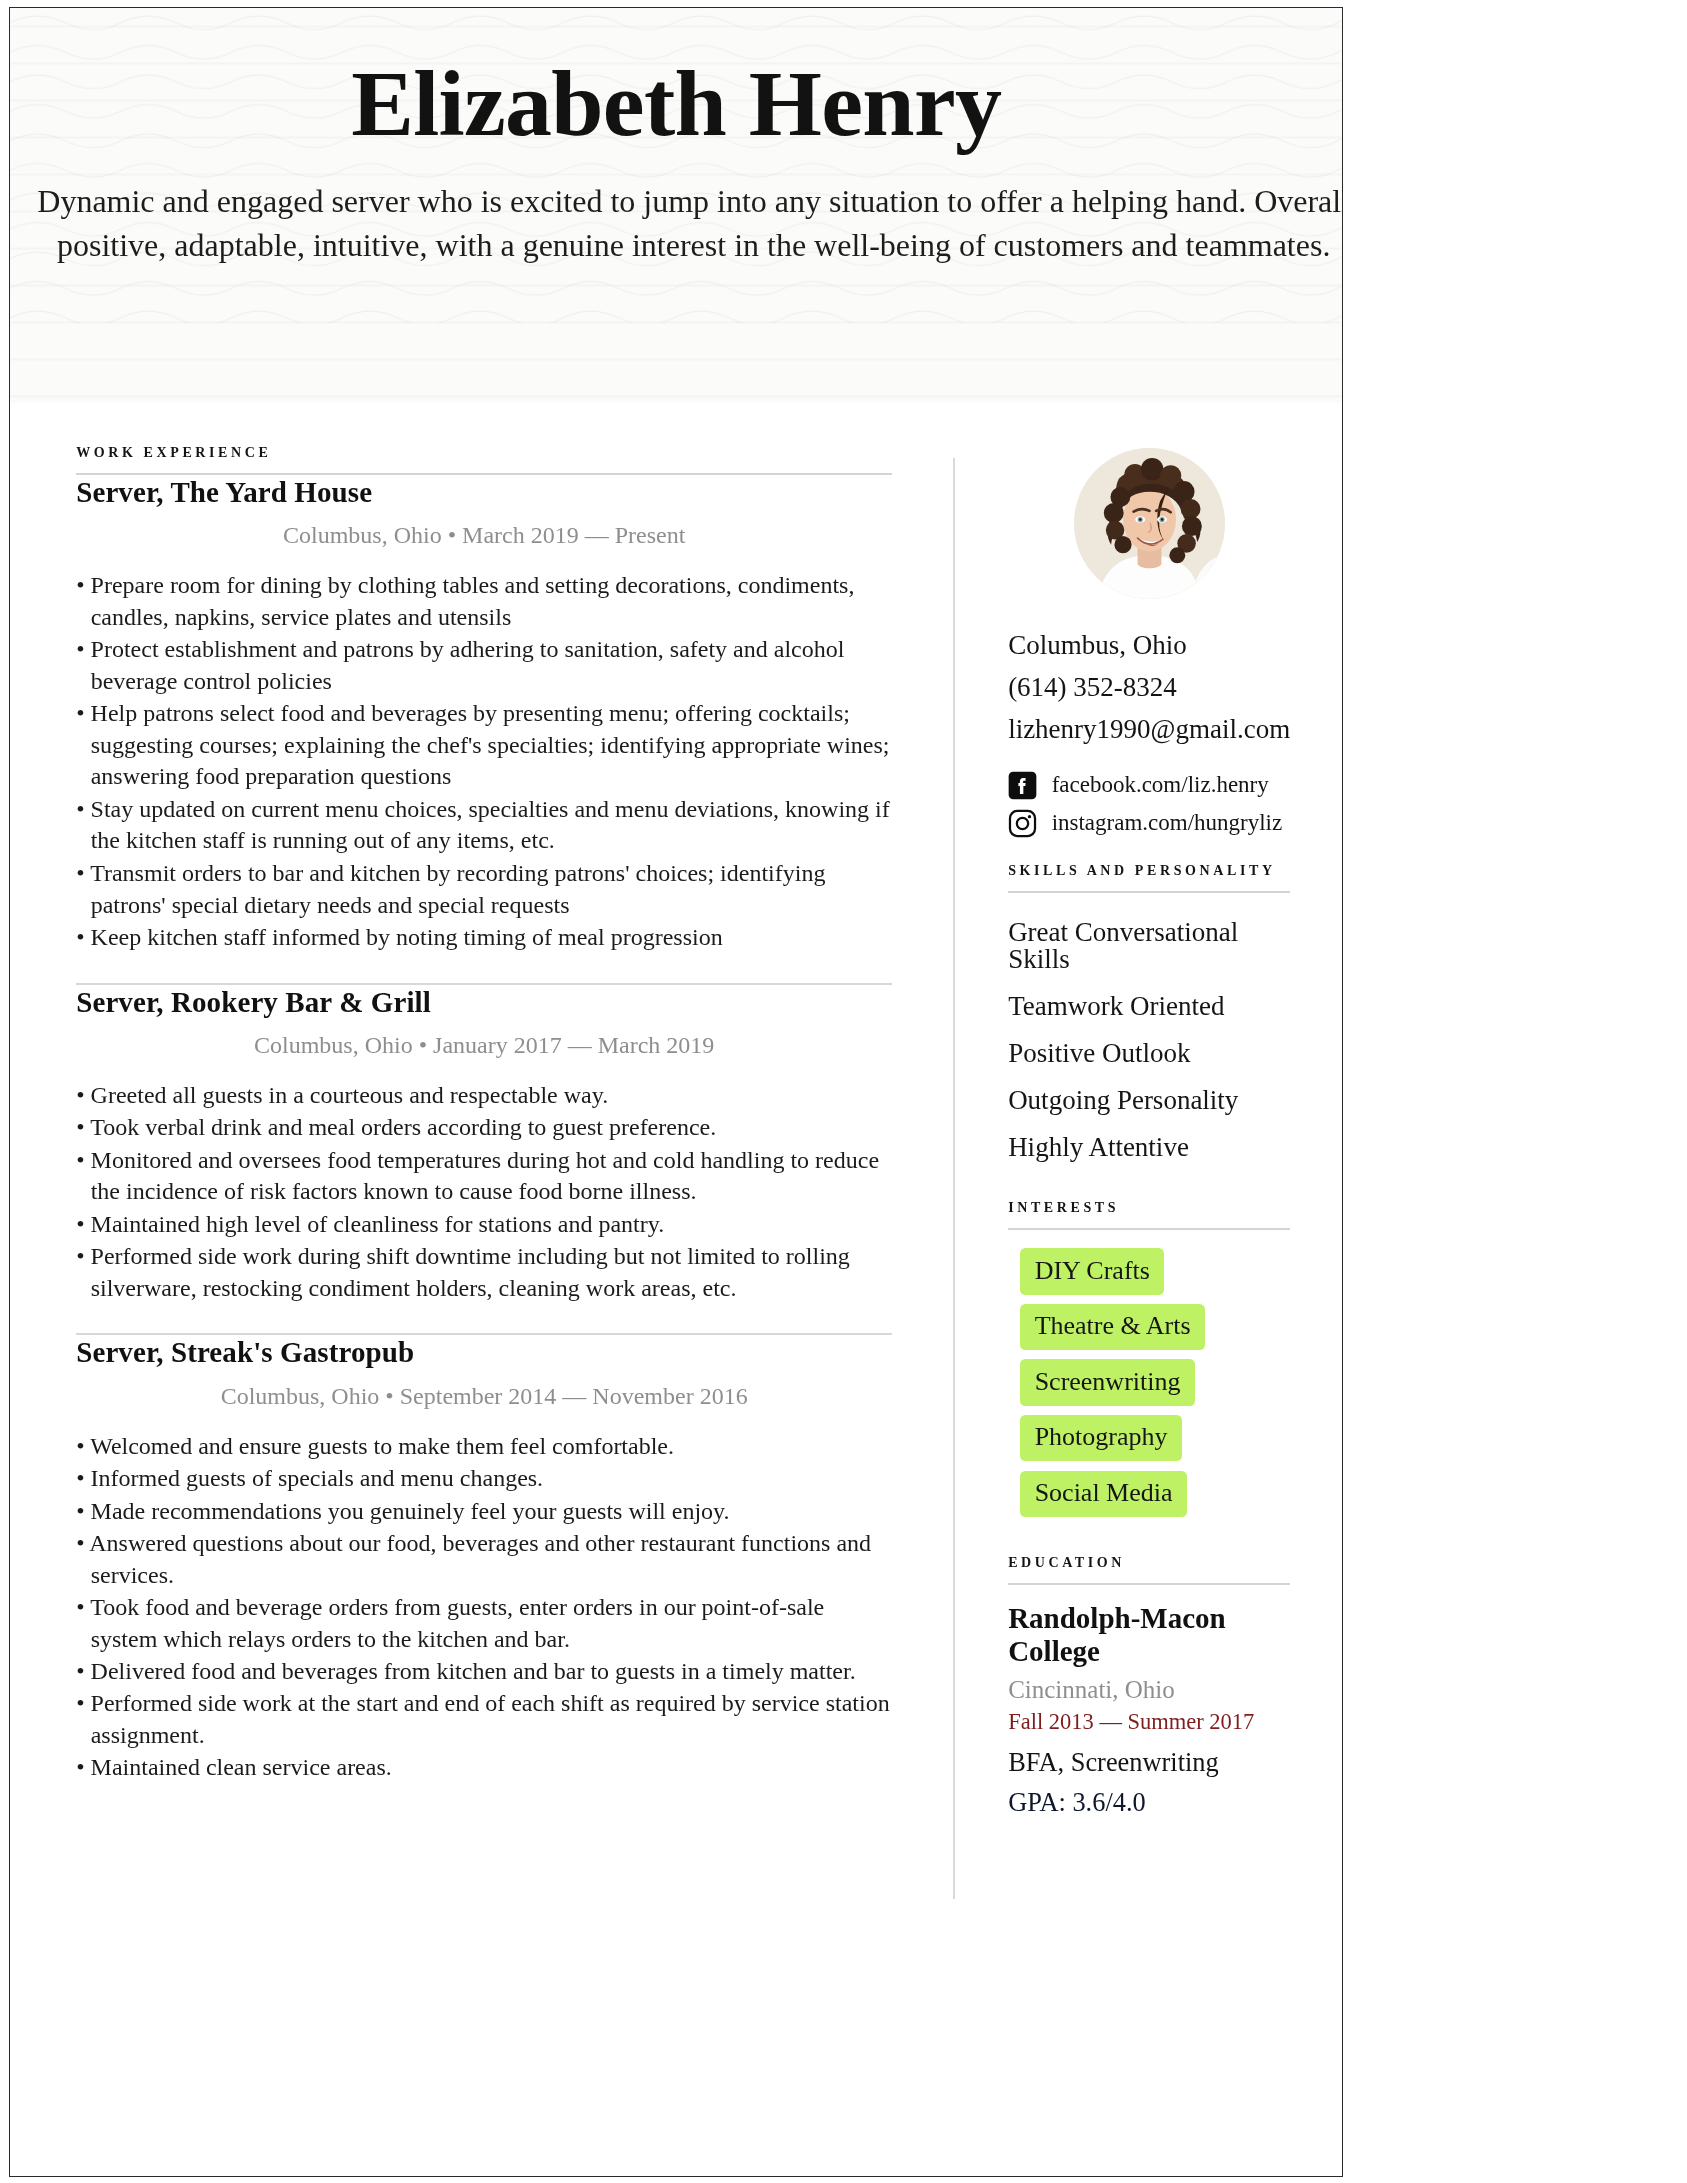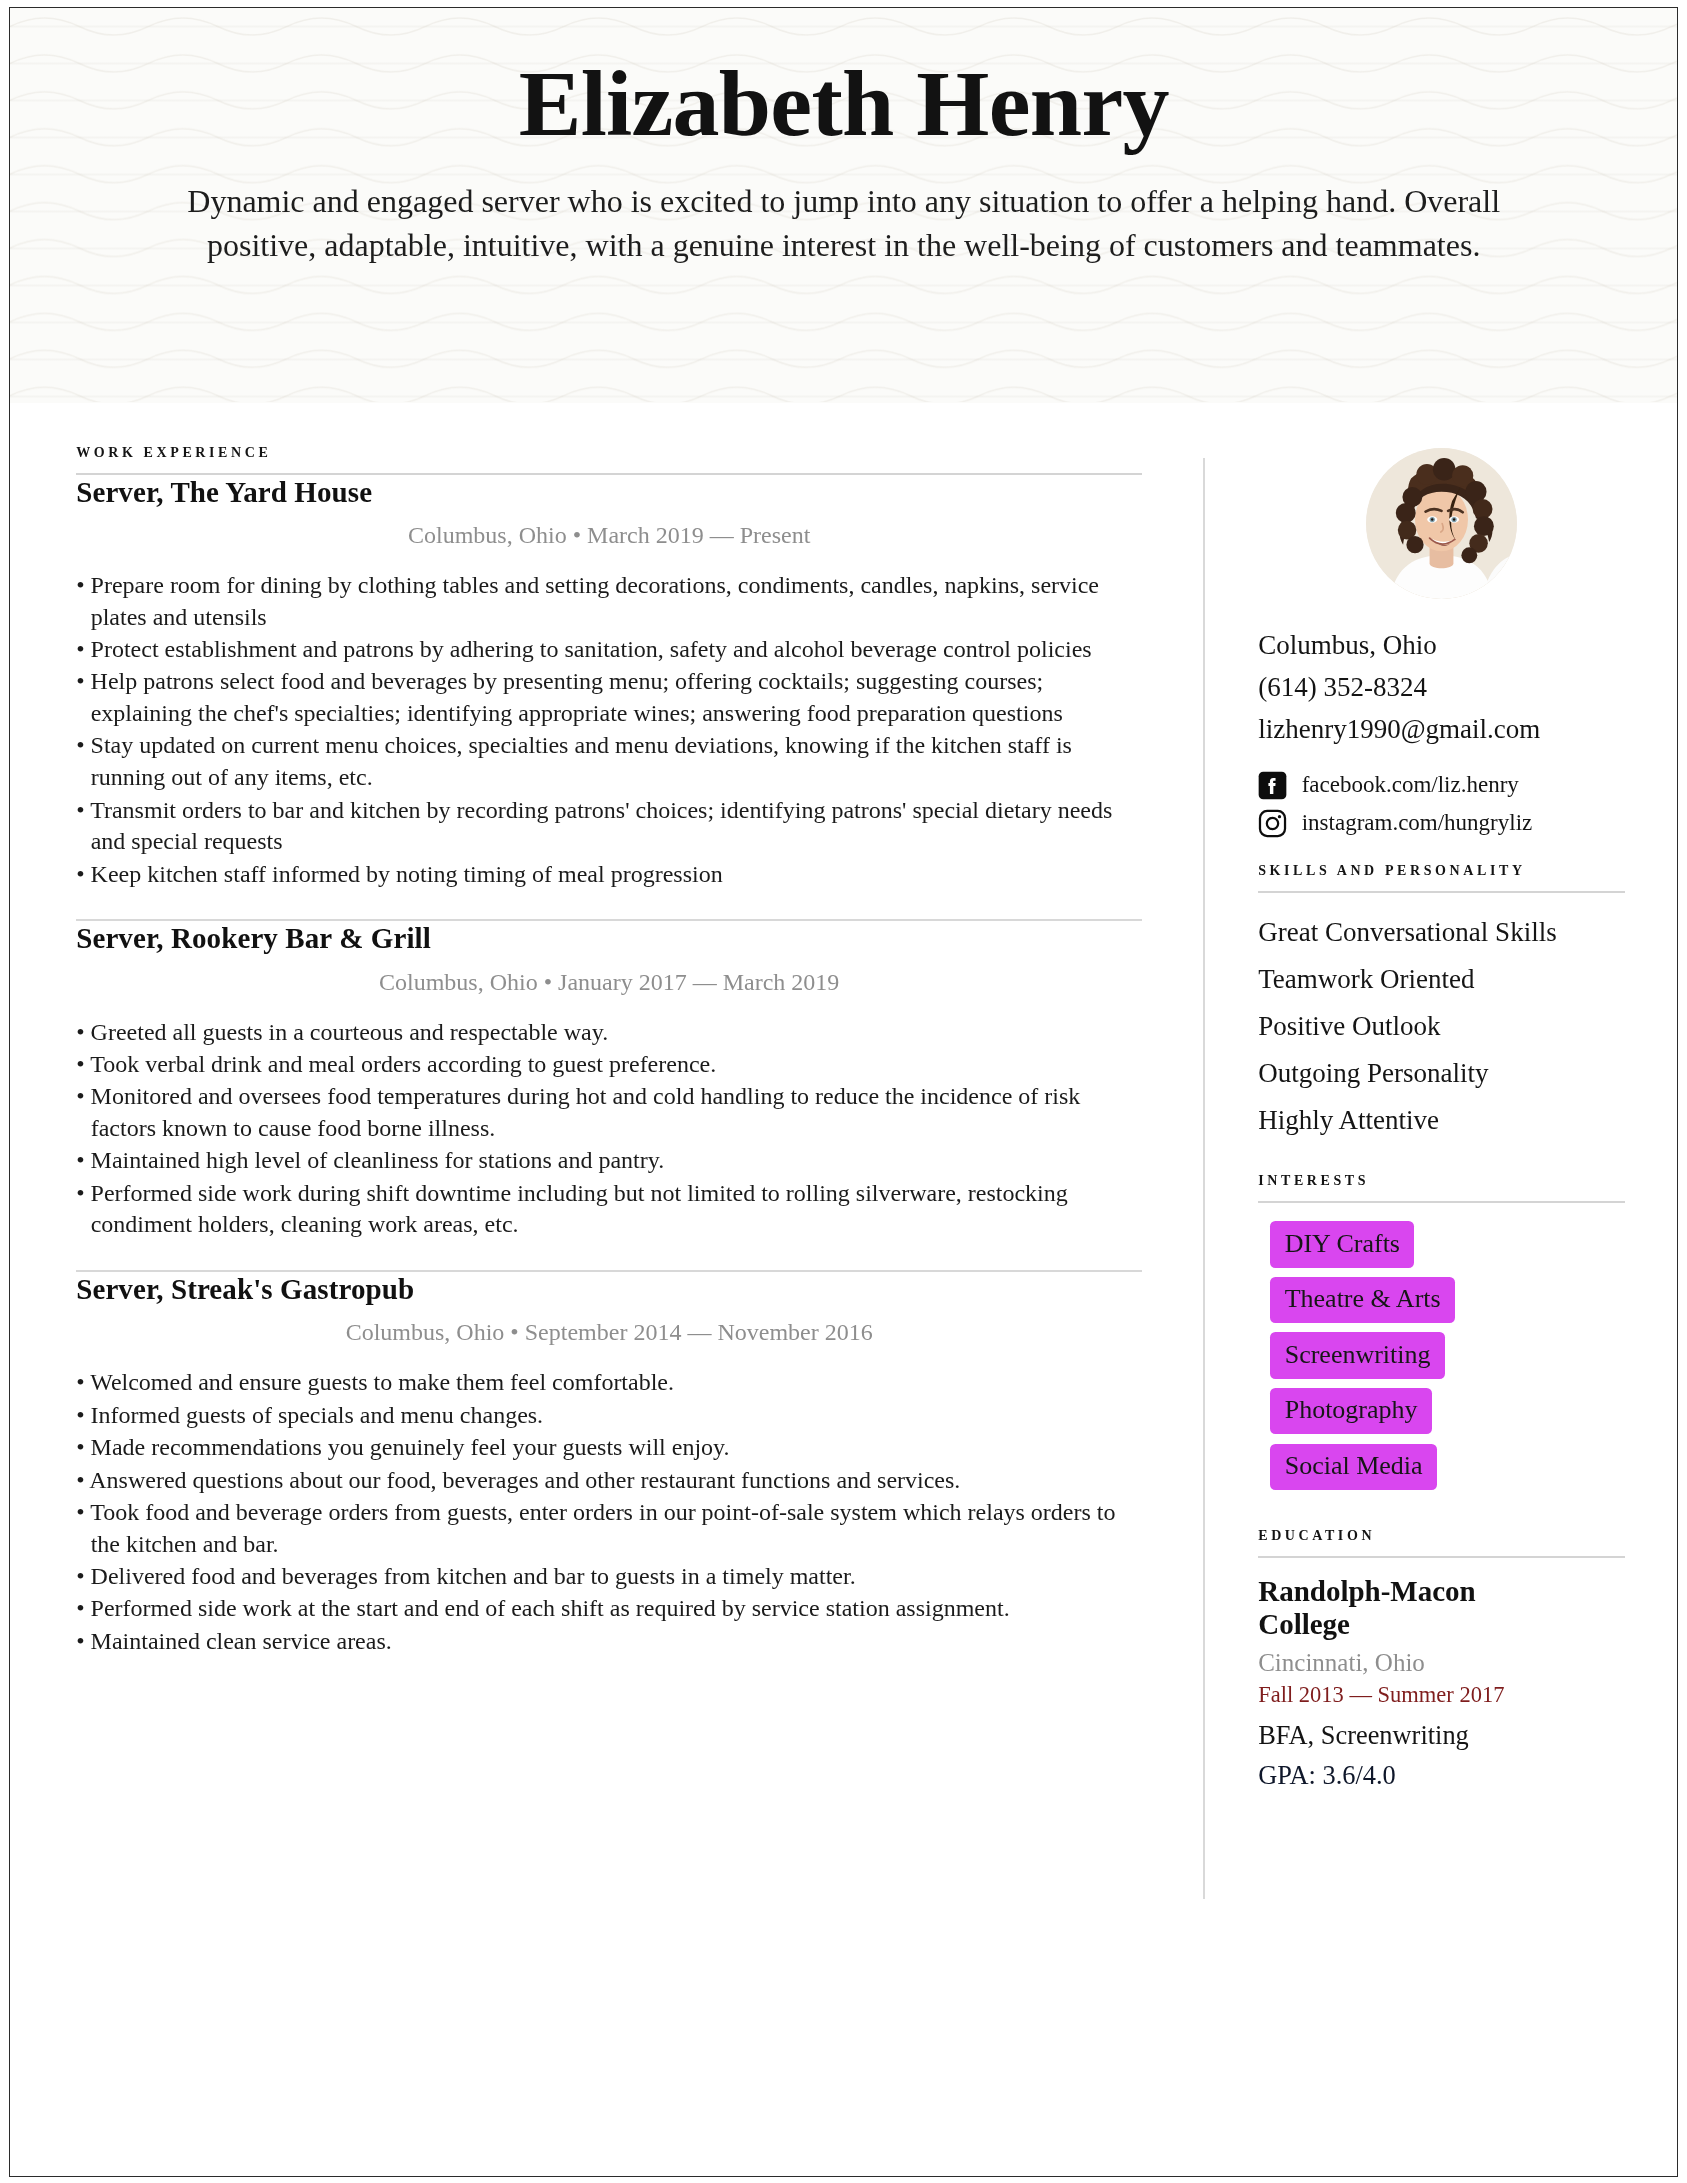--- a/index.html
+++ b/index.html
@@ -14,21 +14,21 @@
     font-family: "Liberation Serif", "DejaVu Serif", serif;
     color: #1a1a1a;
     position: relative;
     overflow: hidden;
   }
 
   .page {
     position: absolute;
     left: 9.2px;
     top: 6.6px;
-    width: 1669px;
+    width: 1334px;
     height: 2170px;
     background: #ffffff;
     border: 1.3px solid #2b2b2b;
     overflow: hidden;
   }
 
   
   .header {
     position: relative;
     width: 100%;
@@ -199,21 +199,21 @@
   .skill-list div {
     font-size: 27px;
     line-height: 1.0;
     padding: 10px 0;
     color: #151515;
   }
 
   .tags { margin-top: 18.5px; }
   .tag {
     display: inline-block;
-    background: #d946ef;
+    background: #bef264;
     color: #161616;
     font-size: 26px;
     line-height: 1;
     padding: 9.2px 14.5px 11.2px;
     border-radius: 5.3px;
     margin: 0 0 9.2px 12px;
   }
 
   .edu { margin-top: 17px; }
   .edu-school {

